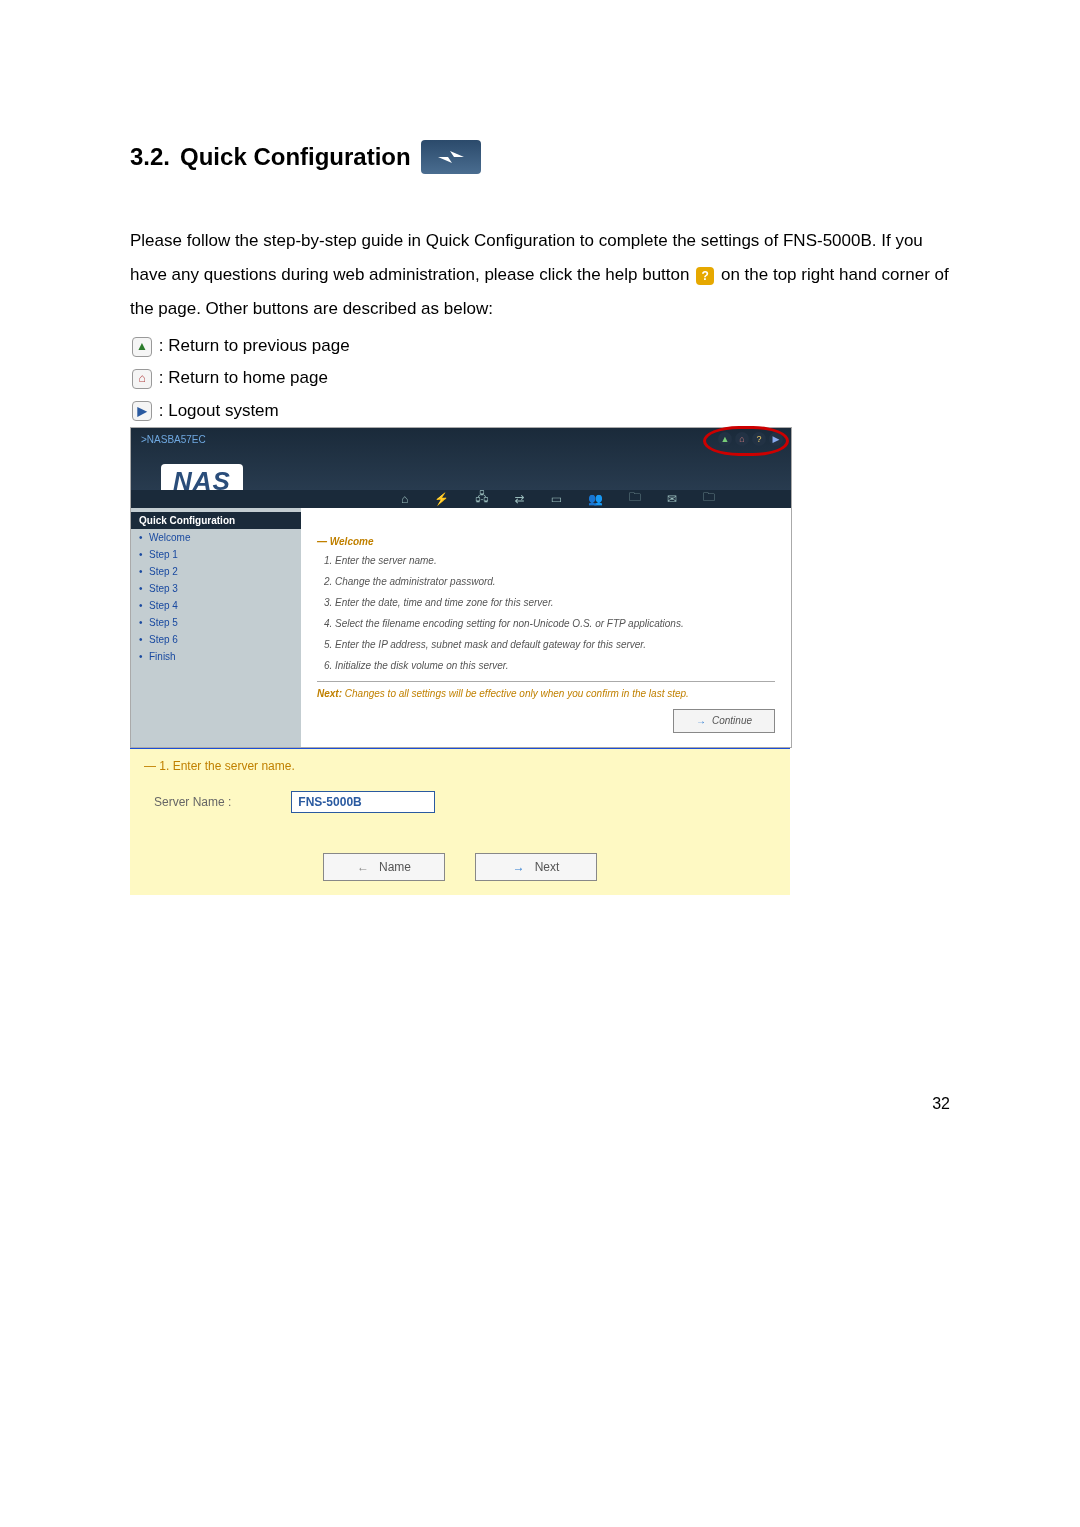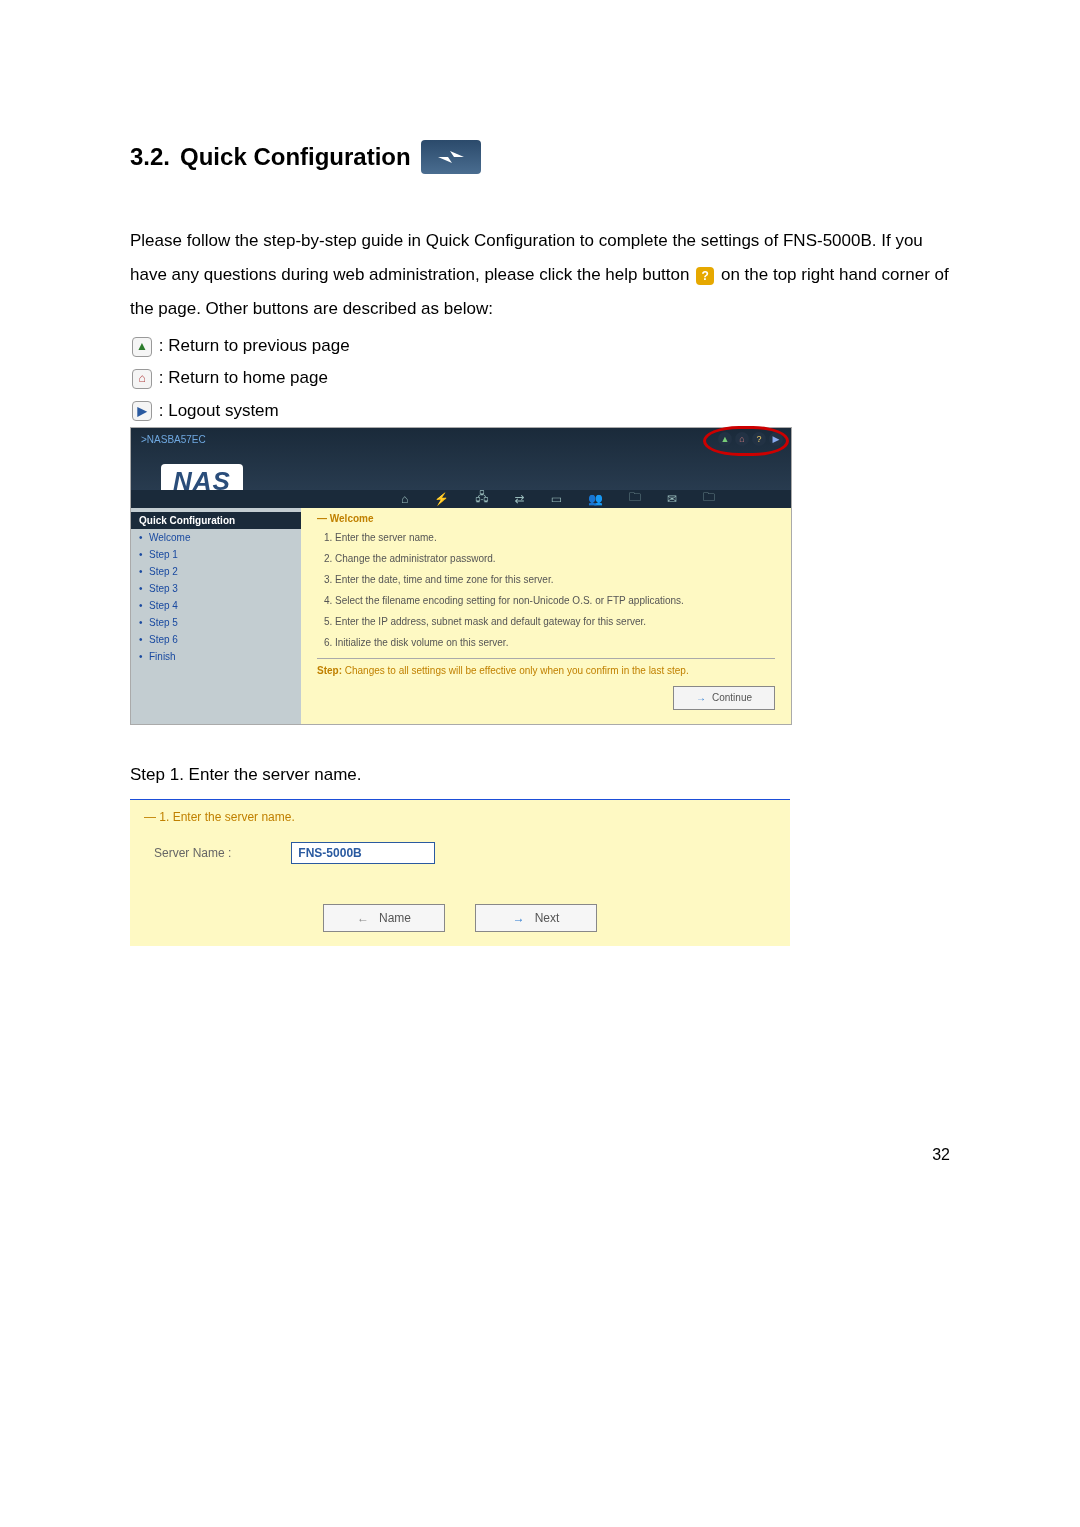--- a/index.html
+++ b/index.html
@@ -153,24 +153,25 @@
     position: relative;
   }
   .sidebar-item::before {
     content: "•";
     position: absolute;
     left: 8px;
     color: #1a4aa0;
   }
   .content {
     flex: 1;
-    background: #fef9c3;
-    padding: 5px 16px 14px 16px;
+    background: #ffffff;
+    padding: 28px 16px 14px 16px;
     font-size: 10px;
     color: #555;
+    font-style: italic;
   }
   .content-title {
     color: #c08000;
     font-weight: bold;
     margin-bottom: 8px;
   }
   .content ol { margin: 6px 0 6px 0; padding-left: 18px; }
   .content ol li { margin-bottom: 10px; }
   .content hr { border:0; border-top:1px solid #aaa; margin:6px 0; }
   .note-line { color:#c08000; }
@@ -306,32 +307,31 @@
         <ol>
           <li>Enter the server name.</li>
           <li>Change the administrator password.</li>
           <li>Enter the date, time and time zone for this server.</li>
           <li>Select the filename encoding setting for non-Unicode O.S. or FTP applications.</li>
           <li>Enter the IP address, subnet mask and default gateway for this server.</li>
           <li>Initialize the disk volume on this server.</li>
         </ol>
         <hr>
         <div class="note-line">
-          <b>Step:</b><span> Changes to all settings will be effective only when you confirm in the last step.</span>
+          <b>Next:</b><span> Changes to all settings will be effective only when you confirm in the last step.</span>
         </div>
         <div class="continue-btn">
           <span class="arrow">→</span>
           <span>Continue</span>
         </div>
         <div style="clear:both"></div>
       </div>
     </div>
   </div>
 
-  <div class="step-caption">Step 1.   Enter the server name.</div>
 
   <div class="step-shot">
     <div class="step-shot-title">— 1. Enter the server name.</div>
     <div class="field-row">
       <span>Server Name :</span>
       <input type="text" value="FNS-5000B" style="">
     </div>
     <div class="btn-row">
       <div class="nav-btn">
         <span class="arrow l">←</span>

